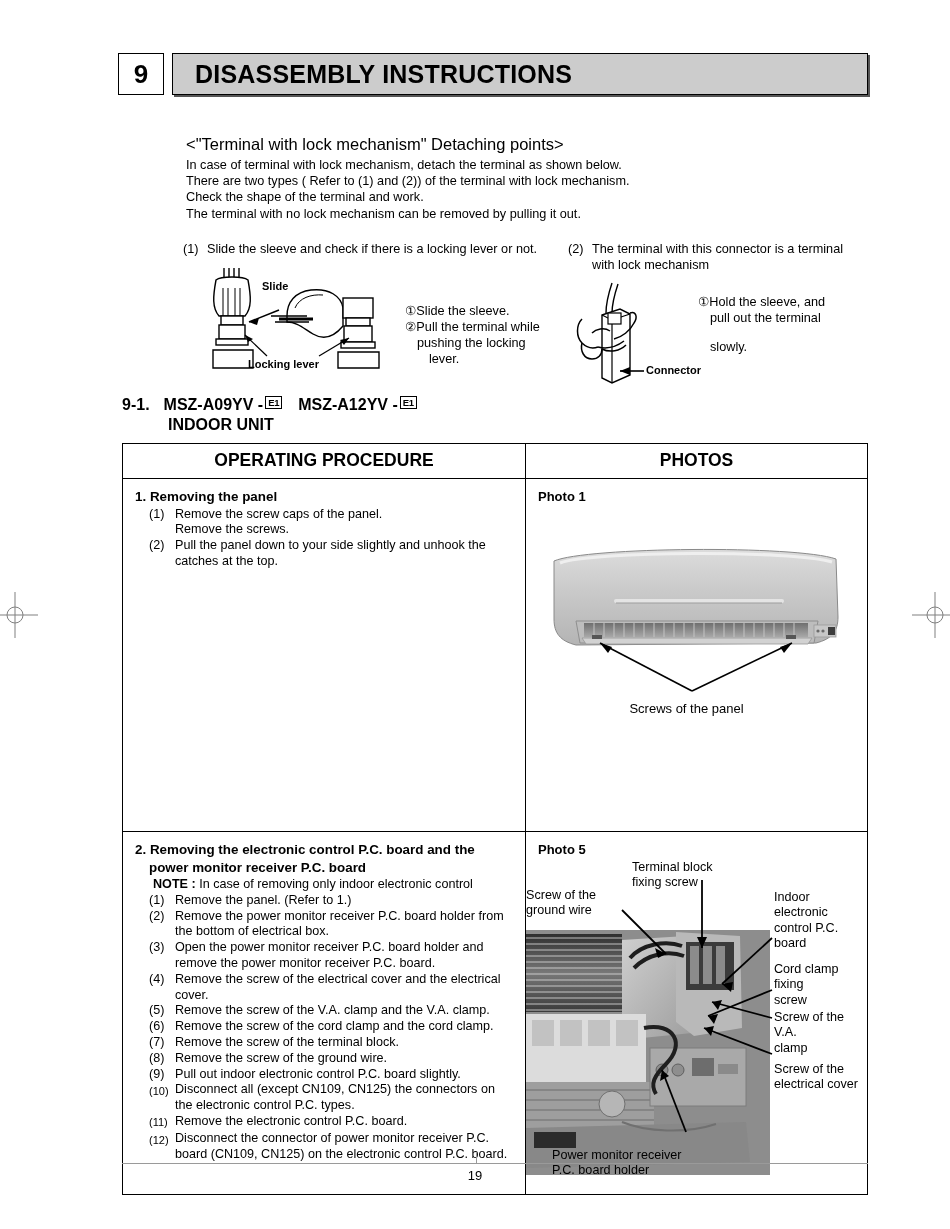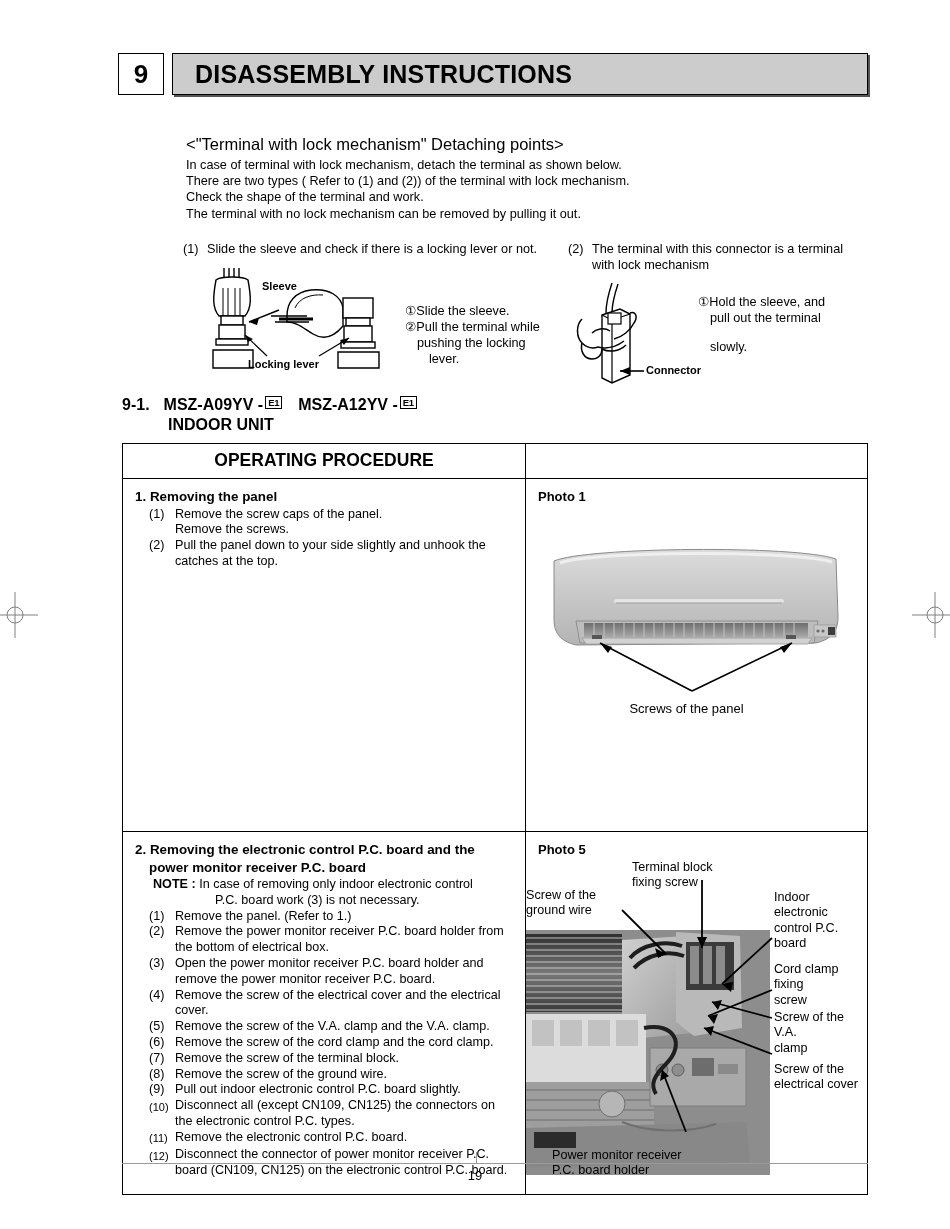--- a/index.html
+++ b/index.html
@@ -165,21 +165,21 @@
         <rect x="163" y="54" width="24" height="8" fill="#fff"></rect>
         <path d="M167 62 L167 76 M173 62 L173 76 M180 62 L180 76" stroke-width="1"></path>
         <rect x="161" y="62" width="28" height="16" fill="#fff"></rect>
         <rect x="158" y="78" width="34" height="6" fill="#fff"></rect>
         <path d="M155 88 L155 104 L196 104 L196 88 Z" fill="#fff"></path>
 
         <path d="M136 92 L166 74" stroke-width="1.2"></path>
         <polygon points="166,74 157,76 161,81" fill="#000" stroke="none"></polygon>
       </g>
     </svg>
-    <span class="fig-label" style="left:79px; top:16px;">Sleeve</span>
+    <span class="fig-label" style="left:79px; top:16px;">Slide</span>
     <span class="fig-label" style="left:65px; top:94px;">Locking lever</span>
     <span class="fig-note" style="left:222px; top:40px;">①Slide the sleeve.</span>
     <span class="fig-note" style="left:222px; top:56px;">②Pull the terminal while</span>
     <span class="fig-note" style="left:234px; top:72px;">pushing the locking</span>
     <span class="fig-note" style="left:246px; top:88px;">lever.</span>
   </div>
 </div>
 
 <div class="dp dp-2">
   <div class="dp-head">
@@ -226,20 +226,21 @@
     <span class="gap"></span>
     <span>MSZ-A12YV -</span>
     <span class="badge">E1</span>
   </div>
   <div class="row2">INDOOR UNIT</div>
 </div>
 
 <div class="tbl">
   <div class="tbl-head">
     <div class="th th-proc">OPERATING PROCEDURE</div>
+    <div class="th th-photo">PHOTOS</div>
   </div>
 
   <div class="trow row1">
     <div class="cell-proc">
       <div class="proc-title">1. Removing the panel</div>
       <ul class="steps">
         <li class="step">
           <span class="n">(1)</span>
           <span class="t">Remove the screw caps of the panel.</span>
         </li>
@@ -304,21 +305,20 @@
     </div>
   </div>
 
   <div class="trow row2">
     <div class="cell-proc">
       <div class="proc-title">2. Removing the electronic control P.C. board and the</div>
       <div class="proc-title" style="margin-left:14px;">power monitor receiver P.C. board</div>
       <div class="proc-note">
         <b>NOTE :</b>
         <span>In case of removing only indoor electronic control</span>
-        <span class="cont">P.C. board work (3) is not necessary.</span>
       </div>
       <ul class="steps">
         <li class="step">
             <span class="n">(1)</span>
             <span class="t">Remove the panel. (Refer to 1.)</span>
           </li>
         <li class="step">
             <span class="n">(2)</span>
             <span class="t">Remove the power monitor receiver P.C. board holder from the bottom of electrical box.</span>
           </li>

